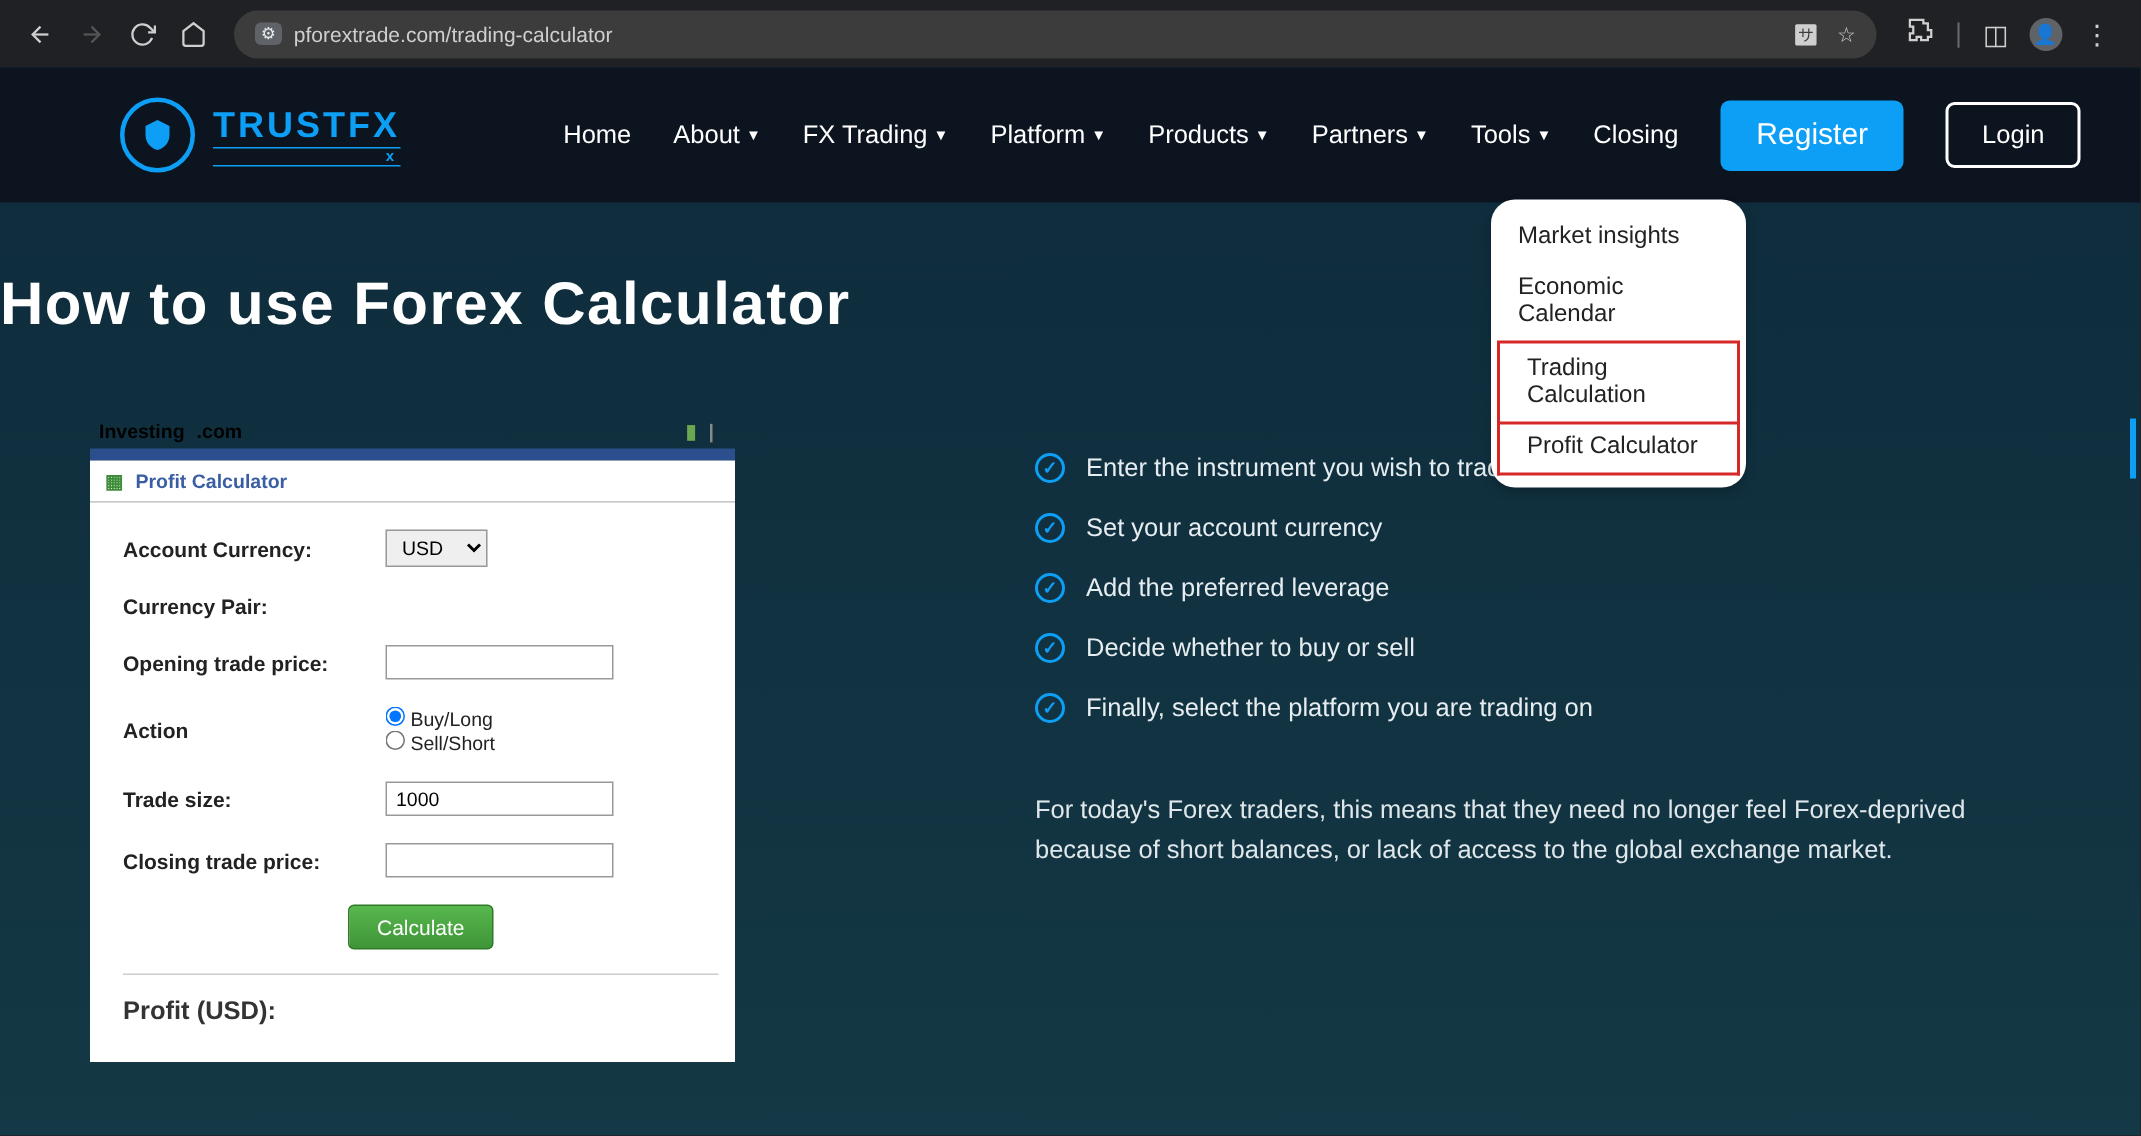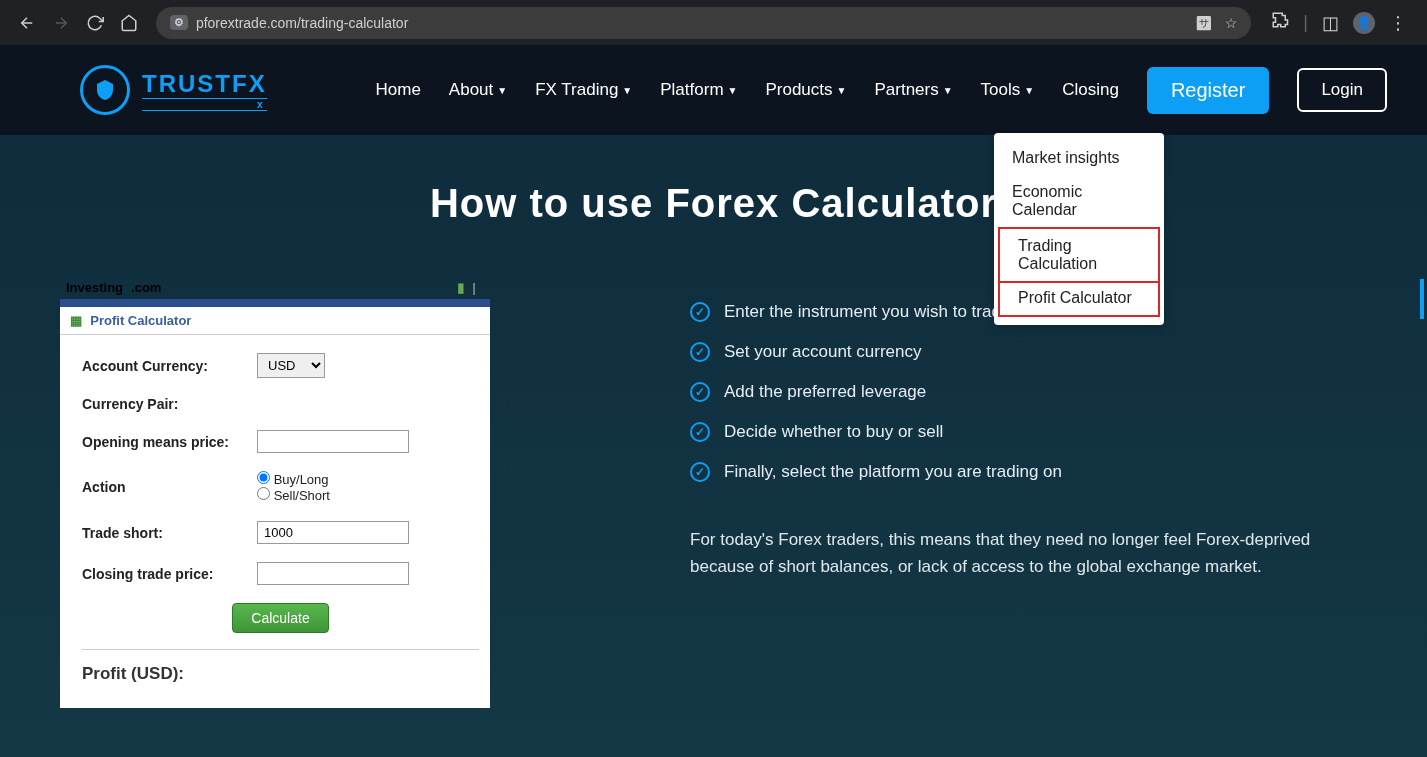--- a/index.html
+++ b/index.html
@@ -80,30 +80,30 @@
 .nav-link { color:#fff; font-size:17px; display:flex; align-items:center; gap:4px; cursor:pointer; }
 .caret { font-size:10px; }
 .btn-register { background:#0d9ff5;color:#fff;border:none;border-radius:6px;padding:12px 24px;font-size:20px;cursor:pointer; }
 .btn-login { background:transparent;color:#fff;border:2px solid #fff;border-radius:6px;padding:10px 22px;font-size:17px;cursor:pointer; }
 
 .dropdown {
   position:absolute;
   top:88px;
   left:994px;
   background:#fff;
-  border-radius:4px;
+  border-radius:16px;
   box-shadow:0 4px 8px rgba(0,0,0,0.2);
   padding:8px 0;
   width:170px;
   z-index:10;
 }
 .drop-item { padding:8px 18px;font-size:16px;color:#222;cursor:pointer; }
 .drop-item.hl { border:2px solid #d62828; margin:0 4px; }
 
-.hero-title { color:#fff; text-align:center; font-size:40px; font-weight:700; margin-top:46px; letter-spacing:1px; }
+.hero-title { color:#fff; text-align:left; font-size:40px; font-weight:700; margin-top:46px; letter-spacing:1px; }
 
 .content { display:flex; padding: 50px 60px 0 60px; gap:200px; }
 .widget-wrap { width:430px; }
 .widget-head { display:flex;align-items:center;gap:8px;font-size:13px;font-weight:700;padding:4px 6px; }
 .widget-head .brand { font-weight:800; }
 .mini-icon { font-size:13px;color:#6aa84f; }
 .mini-icon.gray{color:#888;}
 .widget-top-bar{ height:8px;background:#2b4f8d;}
 .widget-title-bar{ display:flex;align-items:center;gap:8px;background:#fff;border-bottom:1px solid #ccc;padding:6px 10px;font-size:13px;font-weight:700;color:#3a5ea4; }
 .widget-body{ background:#fff;padding:18px 11px 24px 22px; }
@@ -246,32 +246,32 @@
       </div>
       <div class="widget-body">
         <div class="wrow">
           <div class="wlabel">Account Currency:</div>
           <div class="wctrl"><select class="sel-sm"><option>USD</option></select></div>
         </div>
         <div class="wrow">
           <div class="wlabel">Currency Pair:</div>
         </div>
         <div class="wrow">
-          <div class="wlabel">Opening means price:</div>
+          <div class="wlabel">Opening trade price:</div>
           <div class="wctrl"><input type="text" value="" style=""></div>
         </div>
         <div class="wrow">
           <div class="wlabel">Action</div>
           <div class="wctrl radio-row">
             <label><input type="radio" name="act" checked="" style=""> <span>Buy/Long</span></label>
             <label><input type="radio" name="act" style=""> <span>Sell/Short</span></label>
           </div>
         </div>
         <div class="wrow">
-          <div class="wlabel">Trade short:</div>
+          <div class="wlabel">Trade size:</div>
           <div class="wctrl"><input type="text" value="1000" style=""></div>
         </div>
         <div class="wrow">
           <div class="wlabel">Closing trade price:</div>
           <div class="wctrl"><input type="text" value="" style=""></div>
         </div>
         <button class="calc-btn">Calculate</button>
         <div class="profit-line">Profit (USD):</div>
       </div>
     </div>

